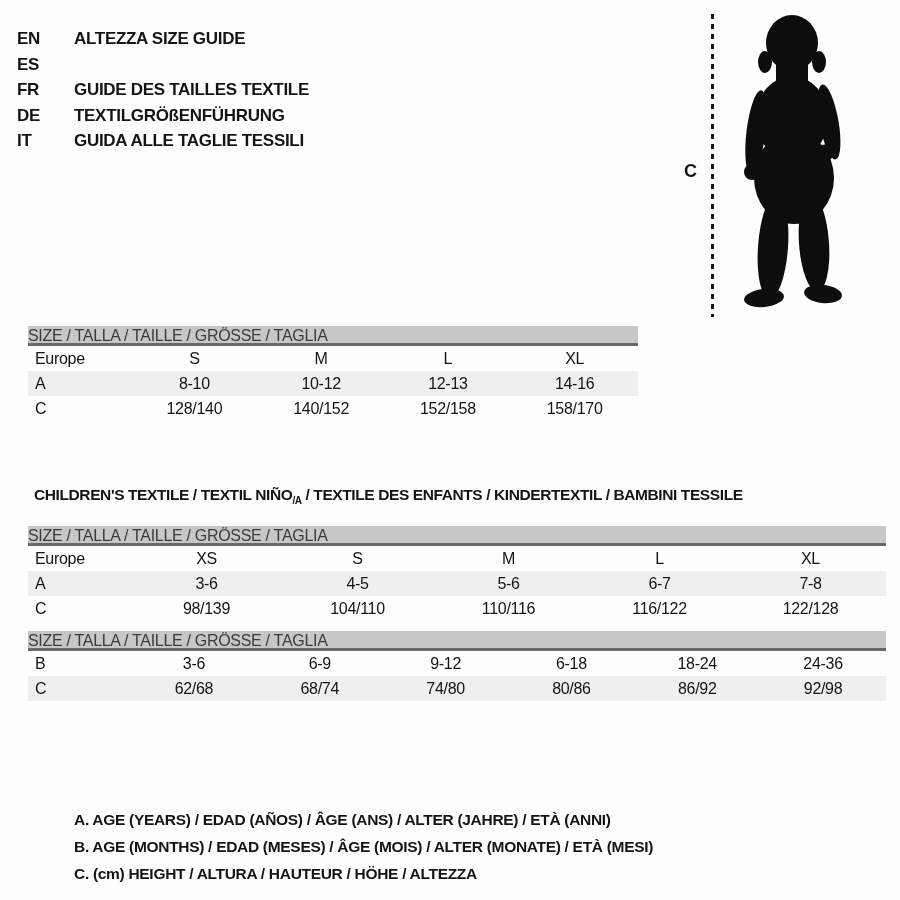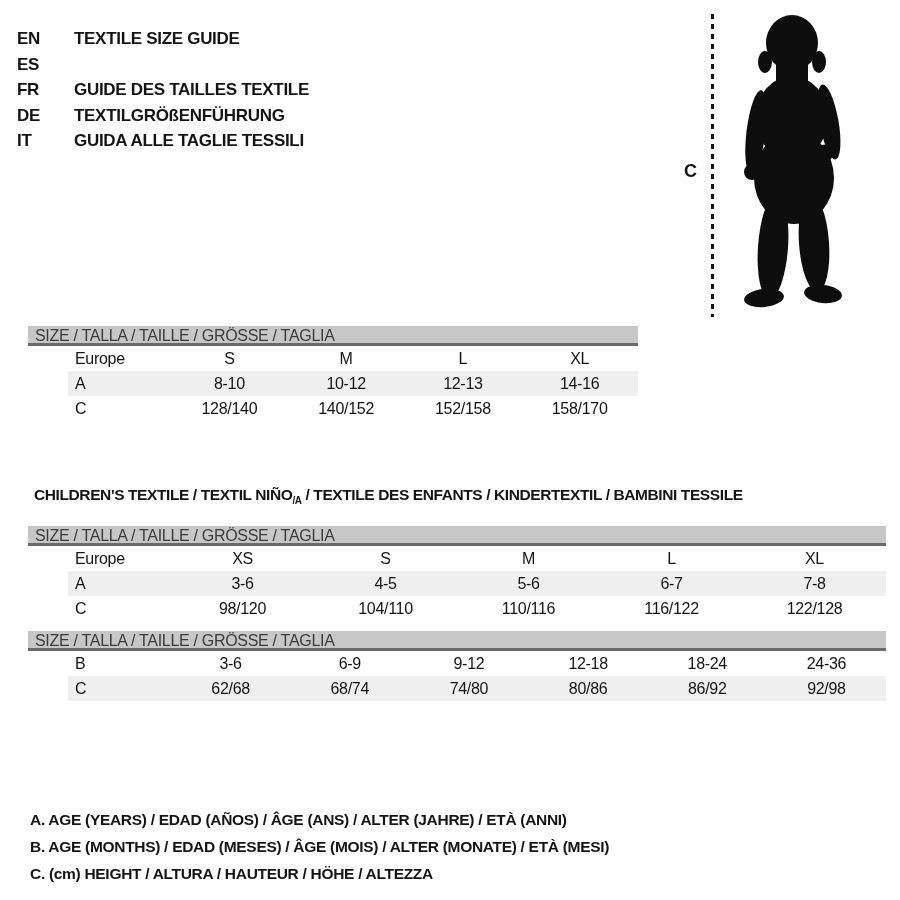--- a/index.html
+++ b/index.html
@@ -43,38 +43,37 @@
     letter-spacing: -0.4px; white-space: nowrap; margin: 0 0 14px 6px;
   }
   .sec-title.wrap { white-space: normal; }
   .sec-title sub { font-size: 10px; }
   .size-bar {
     height: 20px; line-height: 20px;
     background: var(--header-bar-bg);
     color: var(--header-bar-text);
     border-bottom: 3px solid var(--header-border);
     font-size: 16px; letter-spacing: -0.3px;
-    padding-left: 7px;
   }
-  .trow { display: flex; align-items: center; height: 25px; font-size: 16px; letter-spacing: -0.3px; margin-left: 40px; }
+  .trow { display: flex; align-items: center; height: 25px; font-size: 16px; letter-spacing: -0.3px; }
   .trow.shaded { background: var(--row-stripe); }
   .tcell { flex: 1 1 0; text-align: center; }
   .tcell.label { flex: 0 0 103px; text-align: left; padding-left: 7px; }
 
   
   .notes { position: absolute; left: 30px; top: 806px; }
-  .note-line { line-height: 27px; font-weight: 700; font-size: 15.5px; letter-spacing: -0.3px; white-space: nowrap; }
+  .note-line { line-height: 27px; font-weight: 700; font-size: 15.5px; letter-spacing: -0.3px; white-space: nowrap; margin-left: 44px; }
 </style>
 </head>
 <body>
 
 <div class="lang-list">
   <div class="lang-row">
     <span class="lang-code">EN</span>
-    <span>TEXTILE SIZE GUIDE</span>
+    <span>ALTEZZA SIZE GUIDE</span>
   </div>
   <div class="lang-row">
     <span class="lang-code">ES</span>
   </div>
   <div class="lang-row">
     <span class="lang-code">FR</span>
     <span>GUIDE DES TAILLES TEXTILE</span>
   </div>
   <div class="lang-row">
     <span class="lang-code">DE</span>
@@ -151,38 +150,38 @@
       <div class="trow shaded">
         <div class="tcell label">A</div>
         <div class="tcell">3-6</div>
         <div class="tcell">4-5</div>
         <div class="tcell">5-6</div>
         <div class="tcell">6-7</div>
         <div class="tcell">7-8</div>
       </div>
       <div class="trow">
         <div class="tcell label">C</div>
-        <div class="tcell">98/120</div>
+        <div class="tcell">98/139</div>
         <div class="tcell">104/110</div>
         <div class="tcell">110/116</div>
         <div class="tcell">116/122</div>
         <div class="tcell">122/128</div>
       </div>
     </div>
 </div>
 
 <div class="section sec3">
   <div class="size-bar">SIZE / TALLA / TAILLE / GRÖSSE / TAGLIA</div>
   <div class="tbody">
       <div class="trow">
         <div class="tcell label">B</div>
         <div class="tcell">3-6</div>
         <div class="tcell">6-9</div>
         <div class="tcell">9-12</div>
-        <div class="tcell">12-18</div>
+        <div class="tcell">6-18</div>
         <div class="tcell">18-24</div>
         <div class="tcell">24-36</div>
       </div>
       <div class="trow shaded">
         <div class="tcell label">C</div>
         <div class="tcell">62/68</div>
         <div class="tcell">68/74</div>
         <div class="tcell">74/80</div>
         <div class="tcell">80/86</div>
         <div class="tcell">86/92</div>

